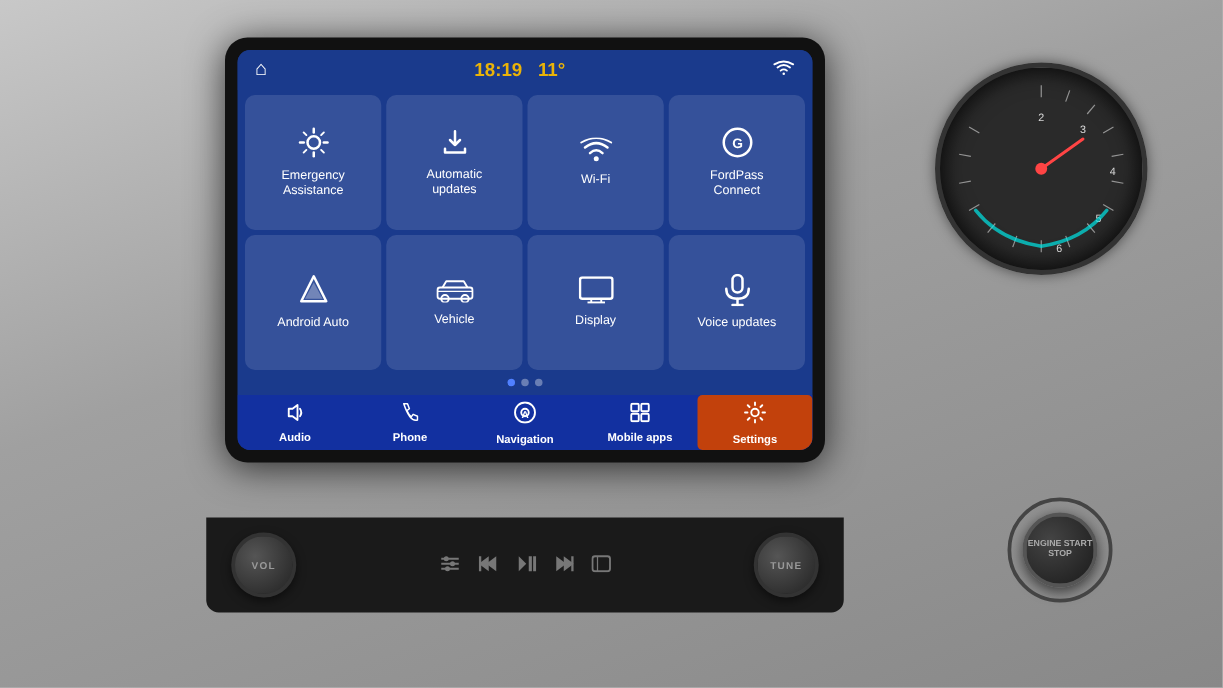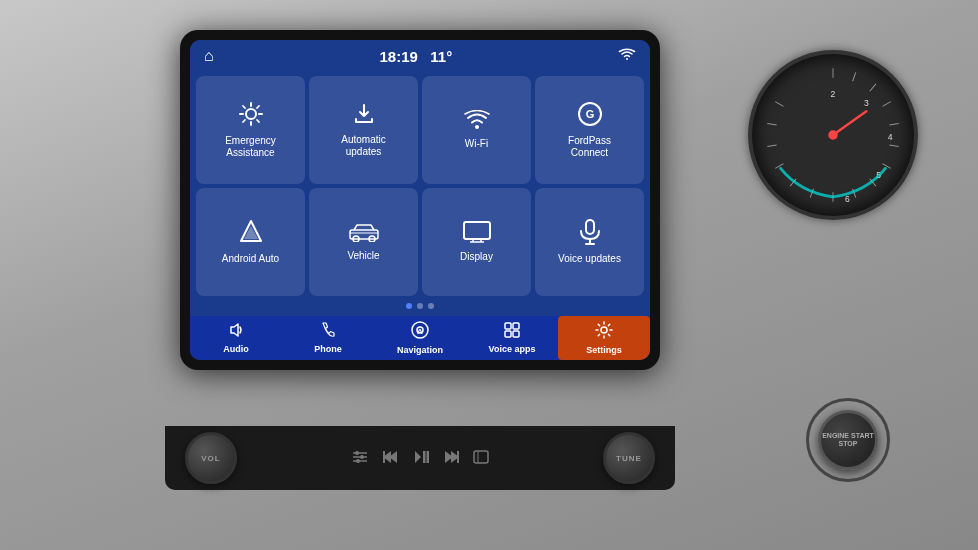--- a/index.html
+++ b/index.html
@@ -59,21 +59,21 @@
       align-items: center;
       gap: 6px;
     }
 
     .home-icon {
       color: #fff;
       font-size: 16px;
     }
 
     .time-display {
-      color: #ffffff;
+      color: #eab308;
       font-size: 15px;
       font-weight: bold;
       text-align: center;
       flex: 1;
     }
 
     .wifi-icon {
       color: #fff;
       font-size: 14px;
     }
@@ -174,21 +174,21 @@
     .dot.active {
       background: #5080ff;
     }
 
     
     .controls-area {
       position: absolute;
       bottom: 60px;
       left: 165px;
       width: 510px;
-      height: 64px;
+      height: 76px;
       background: #1a1a1a;
       border-radius: 0 0 10px 10px;
       display: flex;
       align-items: center;
       justify-content: space-between;
       padding: 0 20px;
     }
 
     .knob {
       width: 52px;
@@ -467,21 +467,21 @@
         </div>
         <div class="nav-item">
           <span class="nav-icon">
             <svg width="16" height="16" viewBox="0 0 16 16" fill="none">
               <rect x="1" y="1" width="6" height="6" rx="1" stroke="white" stroke-width="1.5" fill="none"></rect>
               <rect x="9" y="1" width="6" height="6" rx="1" stroke="white" stroke-width="1.5" fill="none"></rect>
               <rect x="1" y="9" width="6" height="6" rx="1" stroke="white" stroke-width="1.5" fill="none"></rect>
               <rect x="9" y="9" width="6" height="6" rx="1" stroke="white" stroke-width="1.5" fill="none"></rect>
             </svg>
           </span>
-          <span class="nav-label">Voice apps</span>
+          <span class="nav-label">Mobile apps</span>
         </div>
         <div class="nav-item active">
           <span class="nav-icon">
             <svg width="18" height="18" viewBox="0 0 18 18" fill="none">
               <circle cx="9" cy="9" r="3" stroke="white" stroke-width="1.5" fill="none"></circle>
               <path d="M9 1 L9 3 M9 15 L9 17 M1 9 L3 9 M15 9 L17 9 M3.2 3.2 L4.6 4.6 M13.4 13.4 L14.8 14.8 M14.8 3.2 L13.4 4.6 M4.6 13.4 L3.2 14.8" stroke="white" stroke-width="1.5" stroke-linecap="round"></path>
             </svg>
           </span>
           <span class="nav-label">Settings</span>
         </div>

